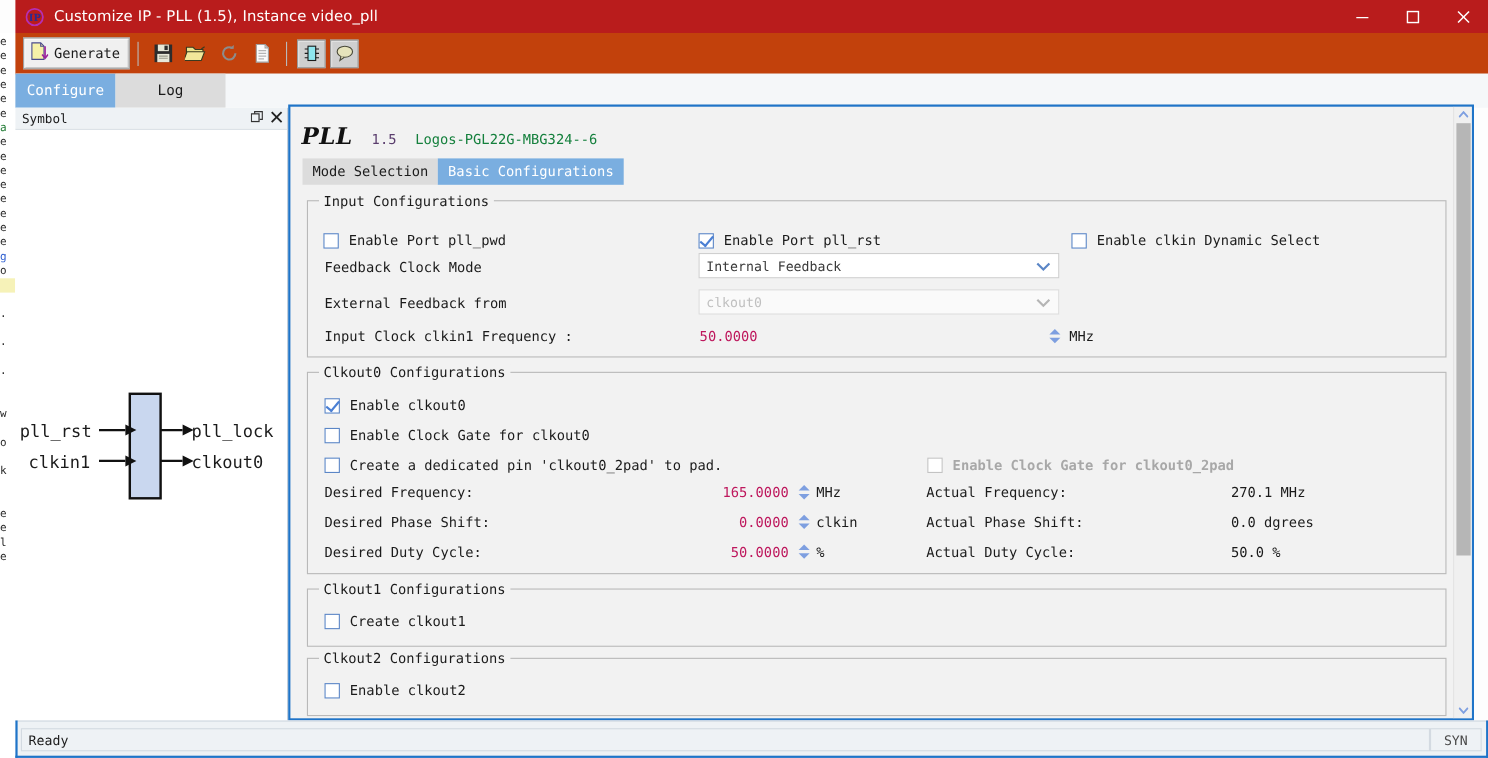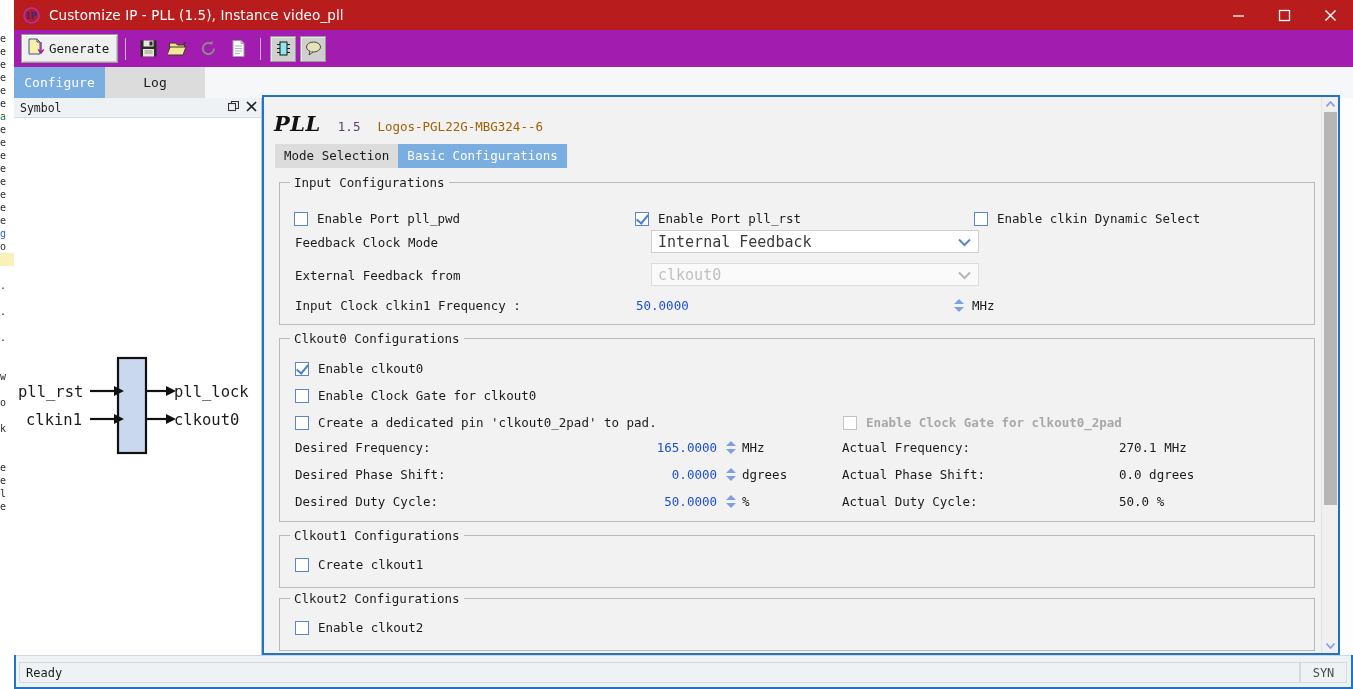--- a/index.html
+++ b/index.html
@@ -56,21 +56,21 @@
   .win-btn {
     width: 46px; height: 30px;
     display: flex; align-items: center; justify-content: center;
   }
   .win-btn svg { display:block; }
 
   
   .toolbar {
     position: absolute; left: 14px; top: 30px;
     width: 1339px; height: 37px;
-    background: #a21caf;
+    background: #c2410c;
     border-bottom: 1px solid #e2e2e2;
     display: flex; align-items: center;
   }
   .gen-btn {
     margin-left: 7px;
     height: 27px;
     padding: 0 8px 0 5px;
     background: #f0f0f0;
     border: 1px solid #9a9a9a;
     box-shadow: inset 1px 1px 0 #ffffff, inset -1px -1px 0 #c8c8c8;
@@ -156,21 +156,21 @@
     position: absolute; left: 10px; top: 14px;
     display: flex; align-items: baseline; gap: 17px;
   }
   .ip-name {
     font-family: "DejaVu Serif", serif;
     font-style: italic; font-weight: bold;
     font-size: 21px; color: #111111;
     letter-spacing: .5px;
   }
   .ip-ver { font-size: 12.5px; color: #5a3d6d; font-family: "DejaVu Sans Mono", monospace;}
-  .ip-dev { font-size: 12.5px; color: #a16207; font-family: "DejaVu Sans Mono", monospace;}
+  .ip-dev { font-size: 12.5px; color: #15803d; font-family: "DejaVu Sans Mono", monospace;}
 
   .subtabs {
     position: absolute; left: 11px; top: 47px;
     display: flex;
   }
   .stab {
     height: 24px; line-height: 24px;
     padding: 0 9px;
     font-size: 12.5px;
     font-family: "DejaVu Sans Mono", monospace;
@@ -237,31 +237,31 @@
   
   .combo {
     position: absolute;
     height: 23px;
     background: #ffffff;
     border: 1px solid #cfcfcf;
     box-sizing: border-box;
     display: flex; align-items: center;
     padding: 0 6px;
     font-family: "DejaVu Sans Mono", monospace;
-    font-size: 15px; color: #3a3a3a; margin-left: 16px;
+    font-size: 12px; color: #3a3a3a;
   }
   .combo.disabled { background: #fafafa; color: #c0c0c0; border-color: #dcdcdc; }
   .combo .arrow { margin-left: auto; display:flex; }
 
   
   .numfield {
     position: absolute;
     display: flex; align-items: center;
     font-family: "DejaVu Sans Mono", monospace;
-    font-size: 12.5px; color: #1d4ed8;
+    font-size: 12.5px; color: #be185d;
   }
   .numval { white-space: nowrap; }
   .spin {
     margin-left: 8px;
     width: 11px; height: 18px;
     display: flex; flex-direction: column; align-items: center; justify-content: center; gap: 3px;
   }
   .spin .up, .spin .dn {
     width: 0; height: 0;
     border-left: 5px solid transparent;
@@ -619,21 +619,21 @@
       <div class="lbl" style="left:478px; top:272px;">MHz</div>
 
       <div class="lbl" style="left:31px; top:299px;">Desired Phase Shift:</div>
       <div class="numfield" style="left:312px; top:297px; width:160px; justify-content:flex-end;">
         <span class="numval">0.0000</span>
         <span class="spin">
           <span class="up"></span>
           <span class="dn"></span>
         </span>
       </div>
-      <div class="lbl" style="left:478px; top:299px;">dgrees</div>
+      <div class="lbl" style="left:478px; top:299px;">clkin</div>
 
       <div class="lbl" style="left:31px; top:326px;">Desired Duty Cycle:</div>
       <div class="numfield" style="left:312px; top:324px; width:160px; justify-content:flex-end;">
         <span class="numval">50.0000</span>
         <span class="spin">
           <span class="up"></span>
           <span class="dn"></span>
         </span>
       </div>
       <div class="lbl" style="left:478px; top:326px;">%</div>

